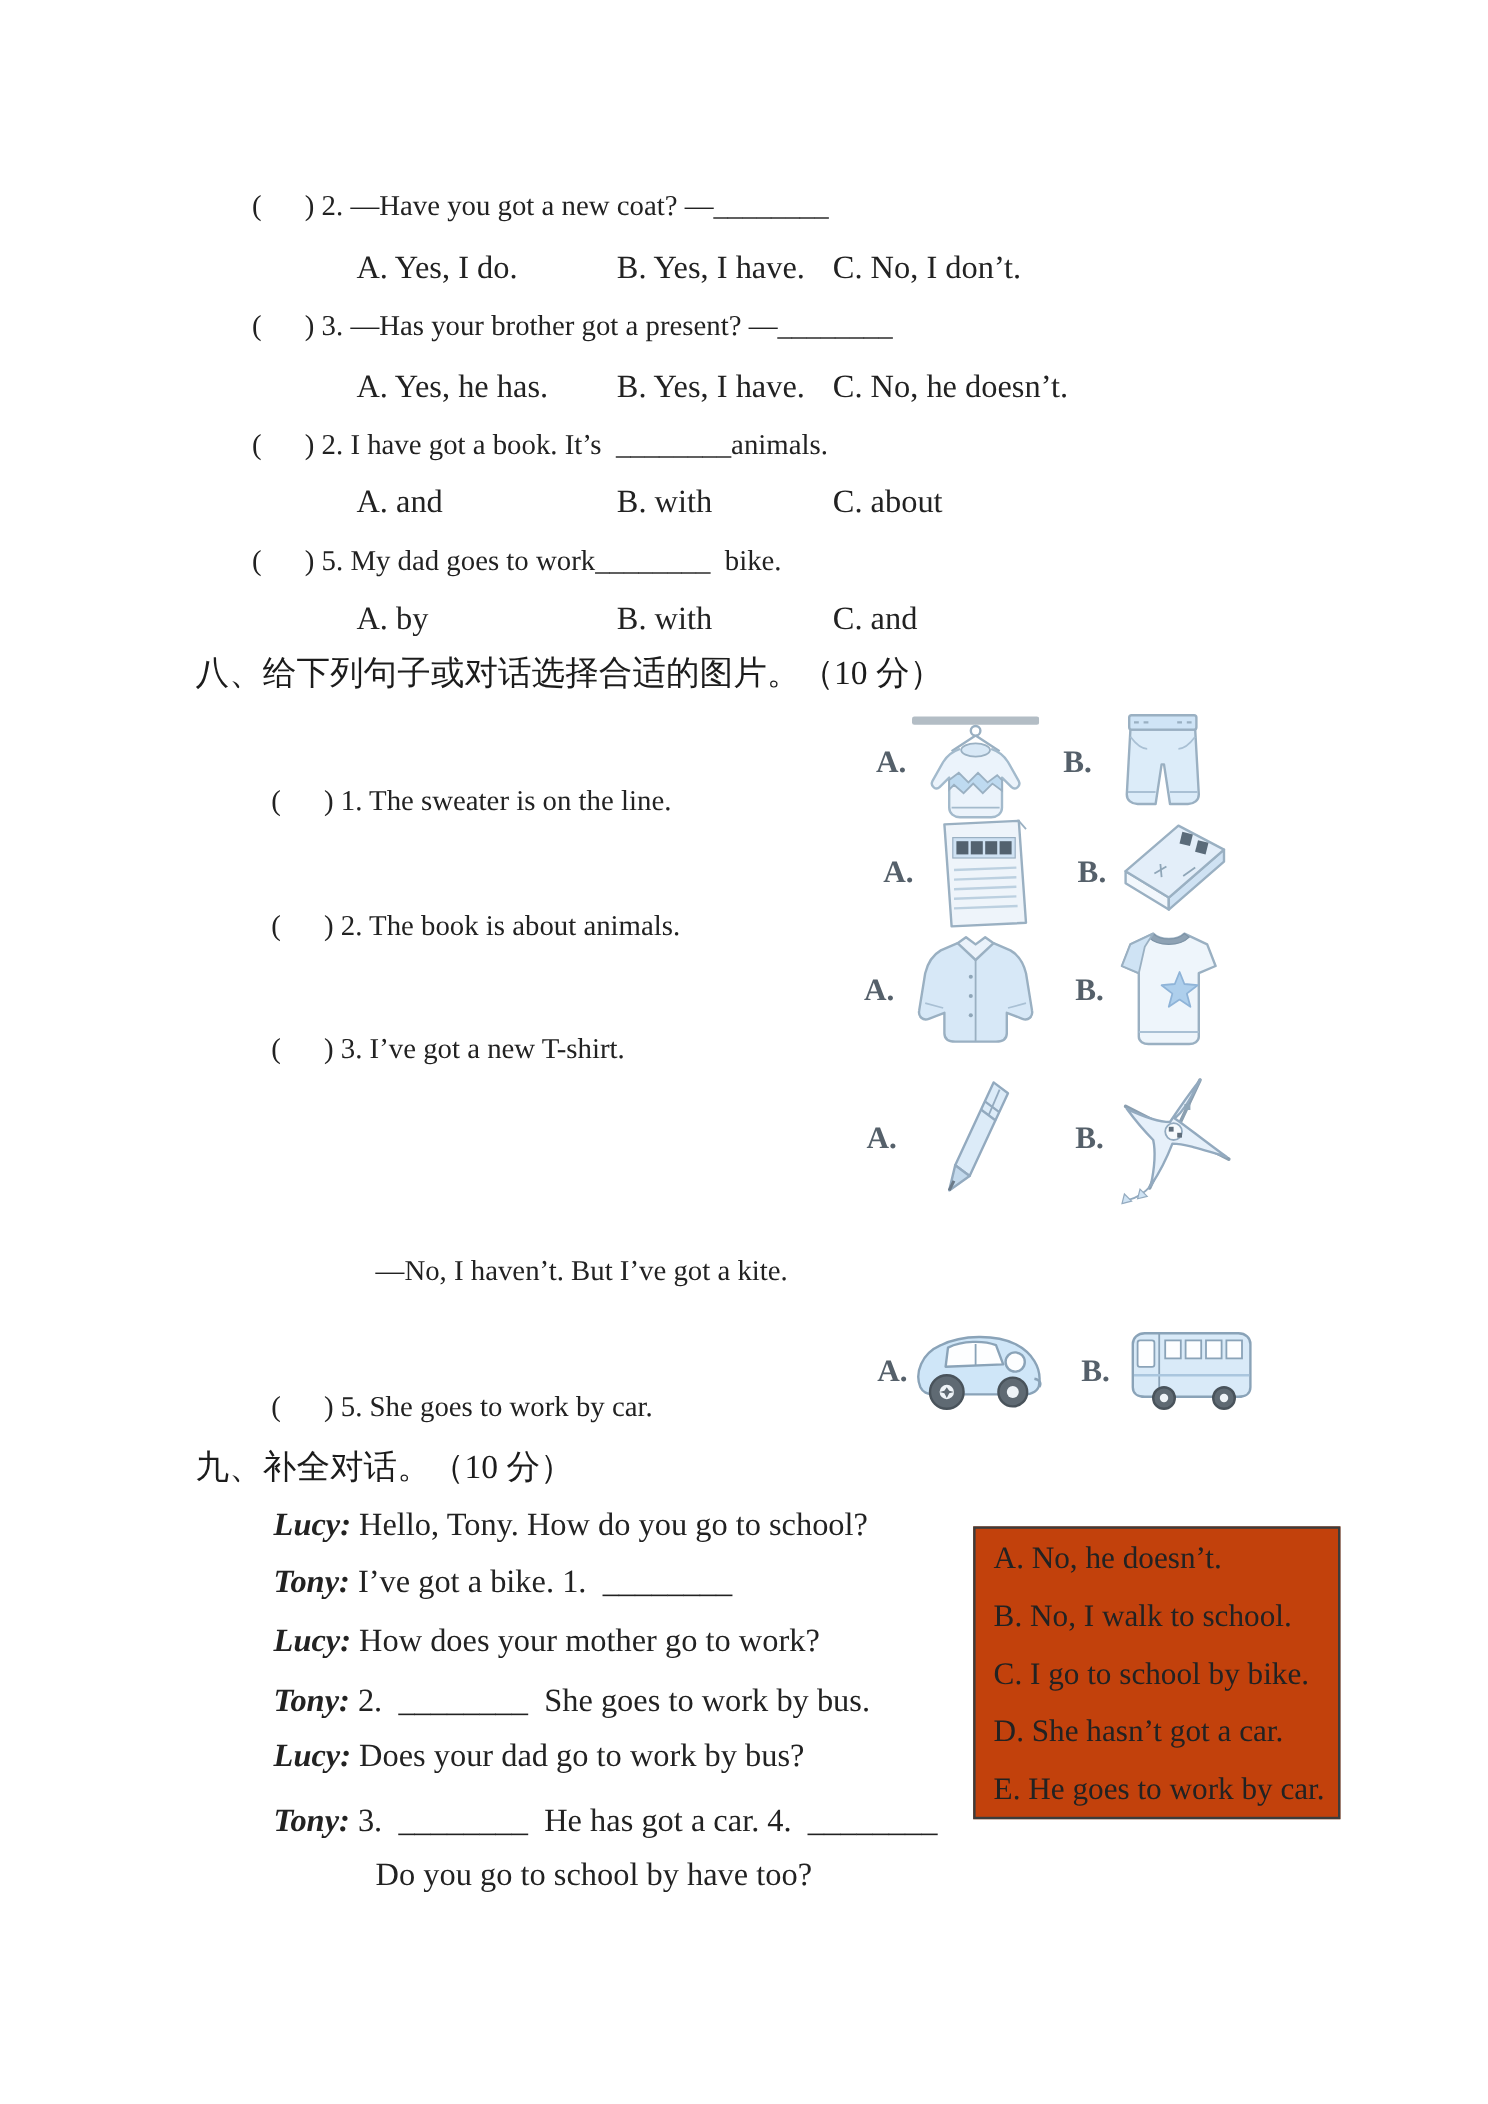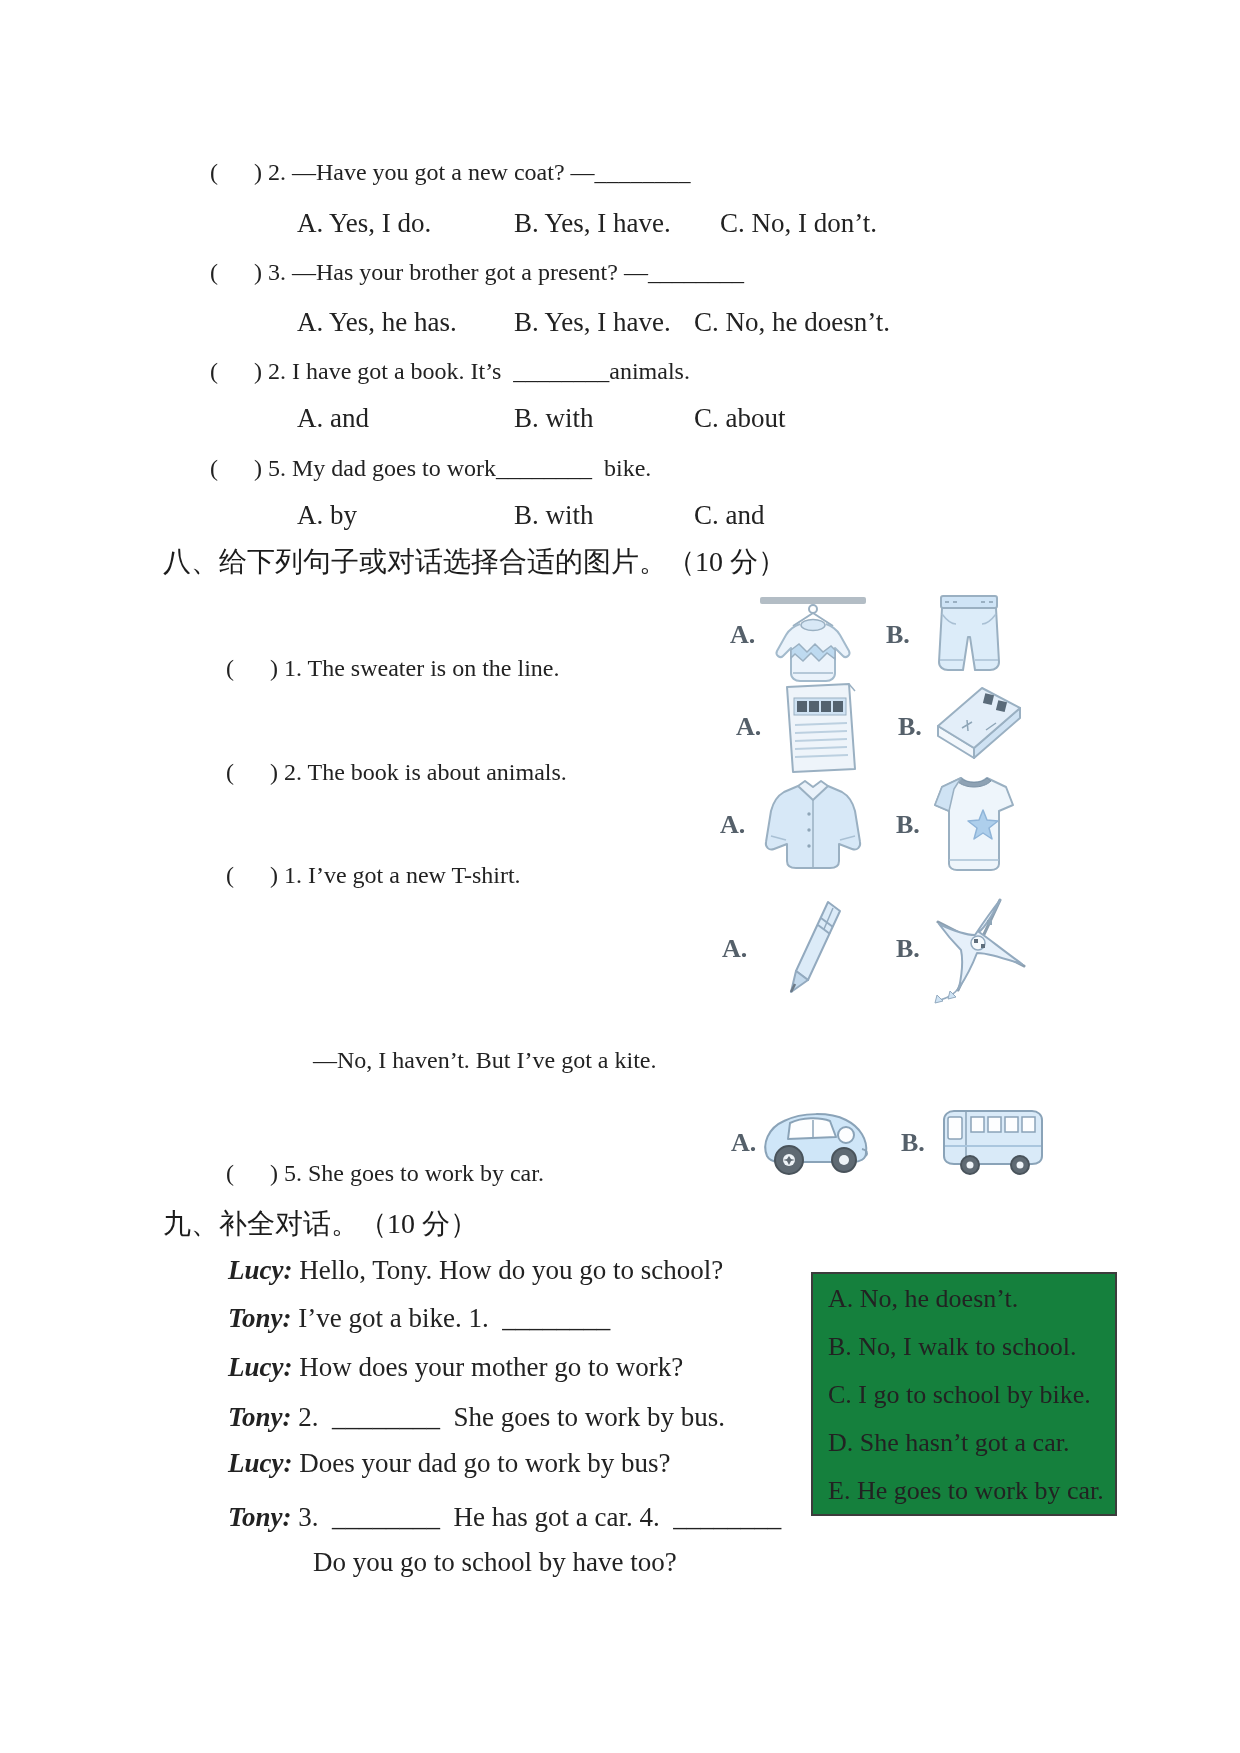--- a/index.html
+++ b/index.html
@@ -6,33 +6,33 @@
   .page{position:relative;width:1240px;height:1753px;background:#ffffff;margin:0 auto;
         font-family:"Liberation Serif", serif;color:#222;overflow:hidden;}
   .line{position:absolute;white-space:pre;font-size:24px;line-height:32px;}
   .opt{position:absolute;white-space:pre;font-size:27px;line-height:32px;}
   .sec-title{position:absolute;white-space:pre;font-size:28px;line-height:34px;color:#1c1c1c;}
   .img-label{position:absolute;font-weight:bold;font-size:26px;color:#55606a;line-height:30px;}
   .icon{position:absolute;}
   .dlg{position:absolute;white-space:pre;font-size:27px;line-height:33px;}
   .spk{font-weight:bold;font-style:italic;}
   .abox{position:absolute;left:811px;top:1272px;width:306px;height:244px;border:2px solid #3c3c3c;
-        box-sizing:border-box;padding:1px 0 0 15px;background:#15803d;}
+        box-sizing:border-box;padding:1px 0 0 15px;background:#c2410c;}
   .aline{font-size:26px;line-height:48px;white-space:pre;}
 </style>
 </head>
 <body>
 
 <div class="page">
 
   <div class="line" style="left:210px;top:156px;">(      ) 2. —Have you got a new coat? —________</div>
   <div>
     <span class="opt" style="left:297px;top:207px;">A. Yes, I do.</span>
     <span class="opt" style="left:514px;top:207px;">B. Yes, I have.</span>
-    <span class="opt" style="left:720px;top:207px;">C. No, I don’t.</span>
+    <span class="opt" style="left:694px;top:207px;">C. No, I don’t.</span>
   </div>
 
   <div class="line" style="left:210px;top:256px;">(      ) 3. —Has your brother got a present? —________</div>
   <div>
     <span class="opt" style="left:297px;top:306px;">A. Yes, he has.</span>
     <span class="opt" style="left:514px;top:306px;">B. Yes, I have.</span>
     <span class="opt" style="left:694px;top:306px;">C. No, he doesn’t.</span>
   </div>
 
   <div class="line" style="left:210px;top:355px;">(      ) 2. I have got a book. It’s  ________animals.</div>
@@ -46,21 +46,21 @@
   <div>
     <span class="opt" style="left:297px;top:499px;">A. by</span>
     <span class="opt" style="left:514px;top:499px;">B. with</span>
     <span class="opt" style="left:694px;top:499px;">C. and</span>
   </div>
 
   <div class="sec-title" style="left:163px;top:545px;">八、给下列句子或对话选择合适的图片。（10 分）</div>
 
   <div class="line" style="left:226px;top:652px;">(      ) 1. The sweater is on the line.</div>
   <div class="line" style="left:226px;top:756px;">(      ) 2. The book is about animals.</div>
-  <div class="line" style="left:226px;top:859px;">(      ) 1. I’ve got a new T-shirt.</div>
+  <div class="line" style="left:226px;top:859px;">(      ) 3. I’ve got a new T-shirt.</div>
   <div class="line" style="left:313px;top:1044px;text-align:right;">—No, I haven’t. But I’ve got a kite.</div>
   <div class="line" style="left:226px;top:1157px;">(      ) 5. She goes to work by car.</div>
 
   <span class="img-label" style="left:730px;top:620px;">A.</span>
   <div class="icon" style="left:760px;top:592px;">
     <svg width="106" height="94" viewBox="0 0 106 94">
       <rect x="0" y="5" width="106" height="7" rx="2" fill="#b3bdc5"></rect>
       <circle cx="53" cy="17" r="4" fill="none" stroke="#9ab0c2" stroke-width="2"></circle>
       <path d="M53,21 L33,34 M53,21 L73,34" stroke="#9ab0c2" stroke-width="2" fill="none"></path>
       <path d="M40,32 C34,34 29,38 26,43 L17,59 C15,63 20,67 23,64 L31,56 L31,81 C31,86 35,89 40,89 L66,89 C71,89 75,86 75,81 L75,56 L83,64 C86,67 91,63 89,59 L80,43 C77,38 72,34 66,32" fill="#ebf3fb" stroke="#a3bacc" stroke-width="2" stroke-linejoin="round"></path>

